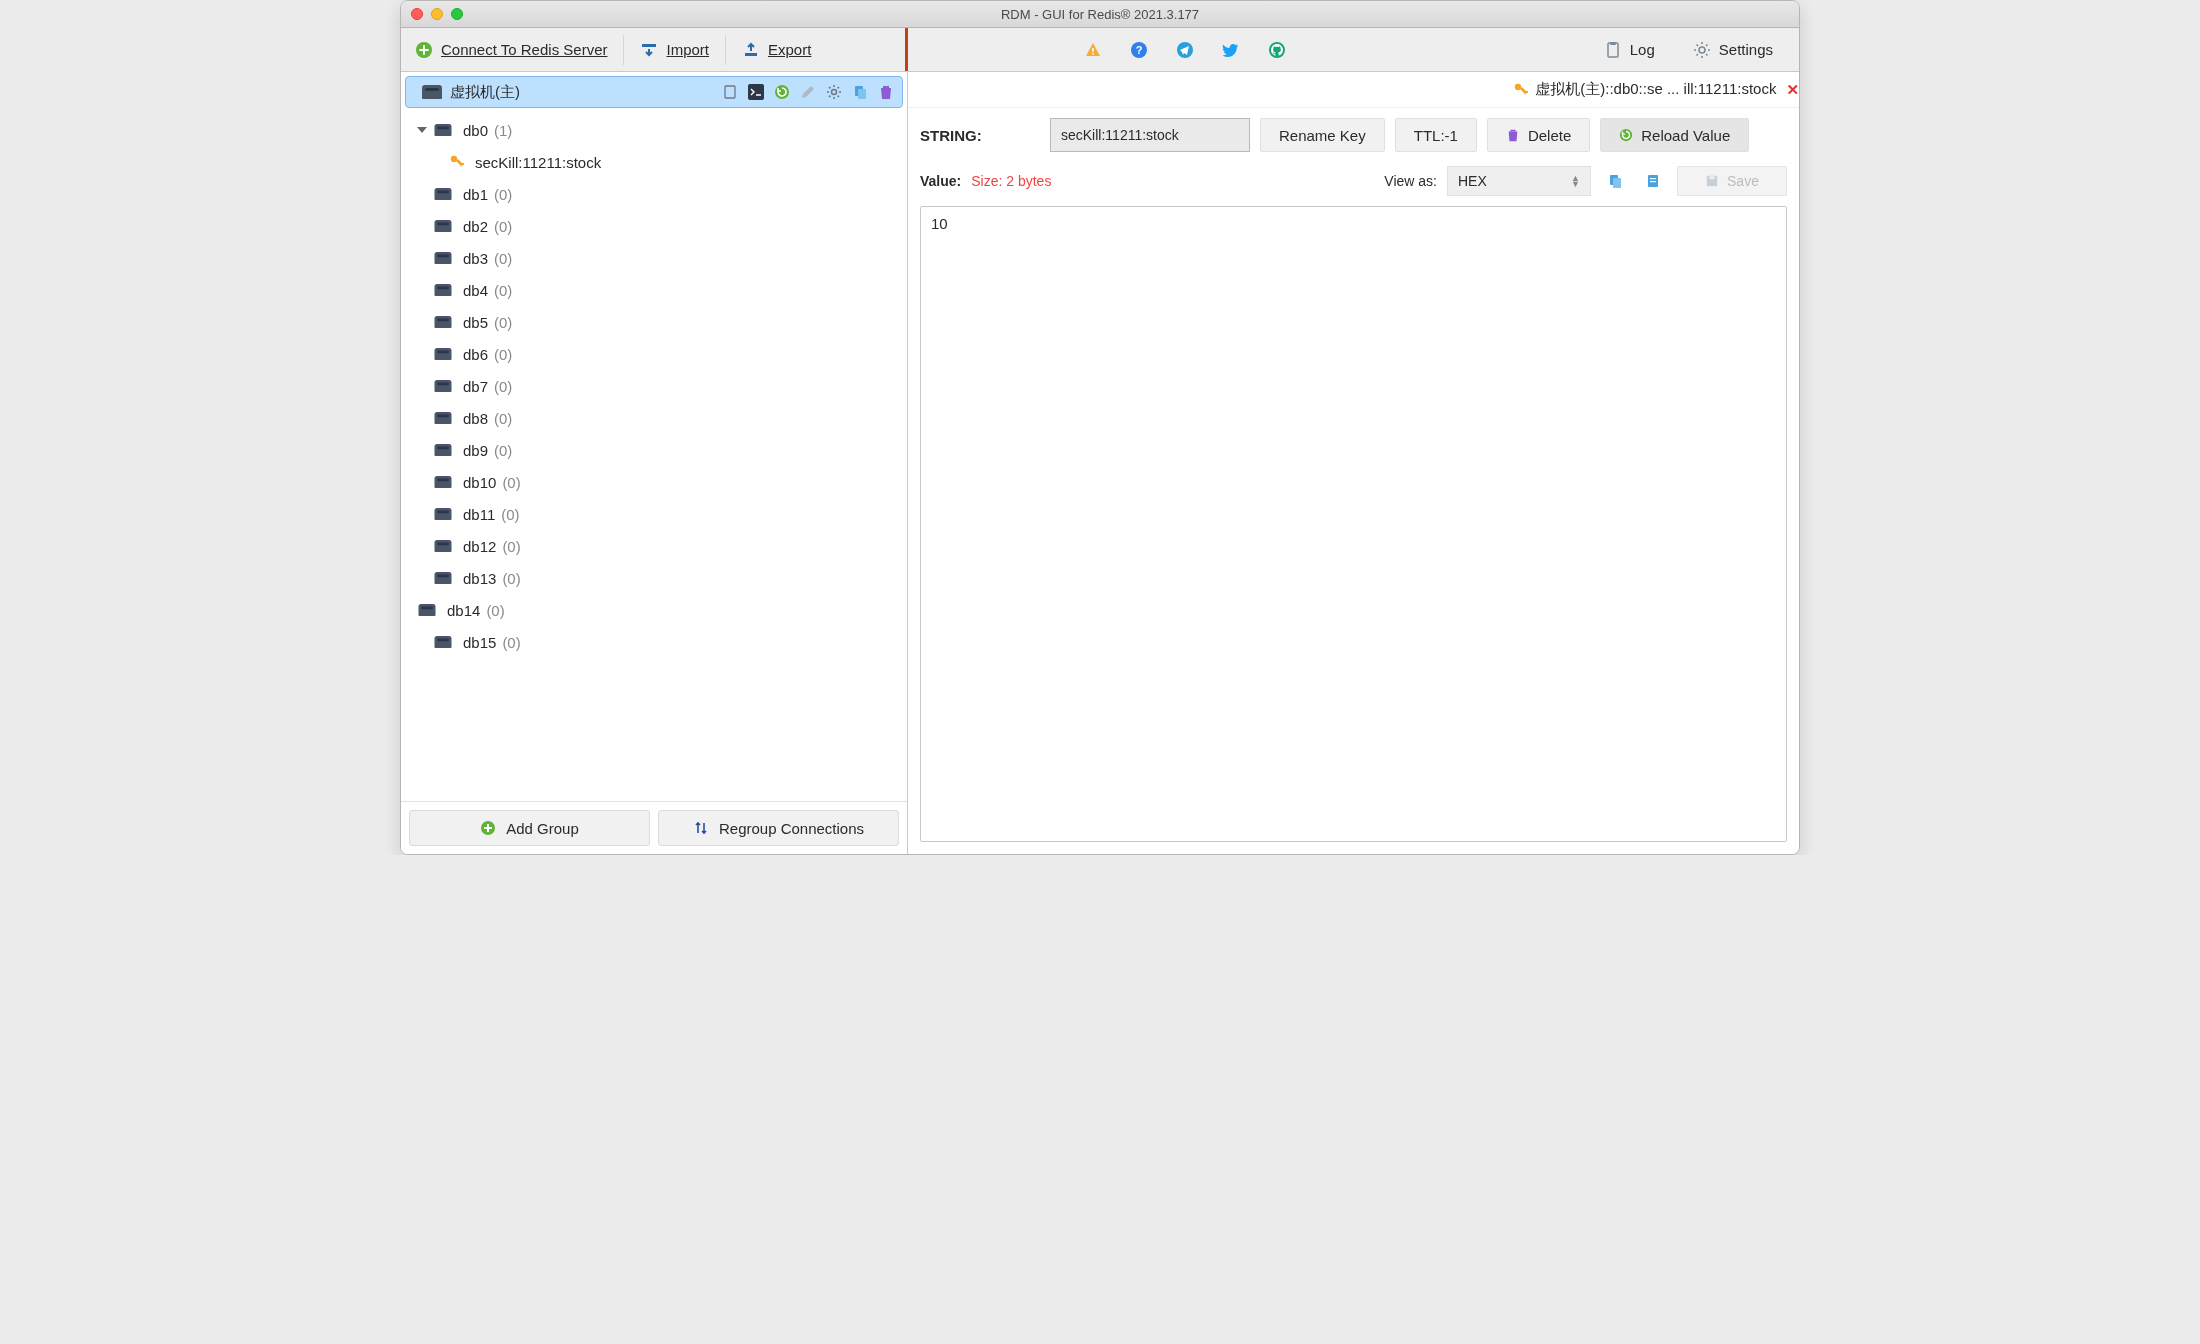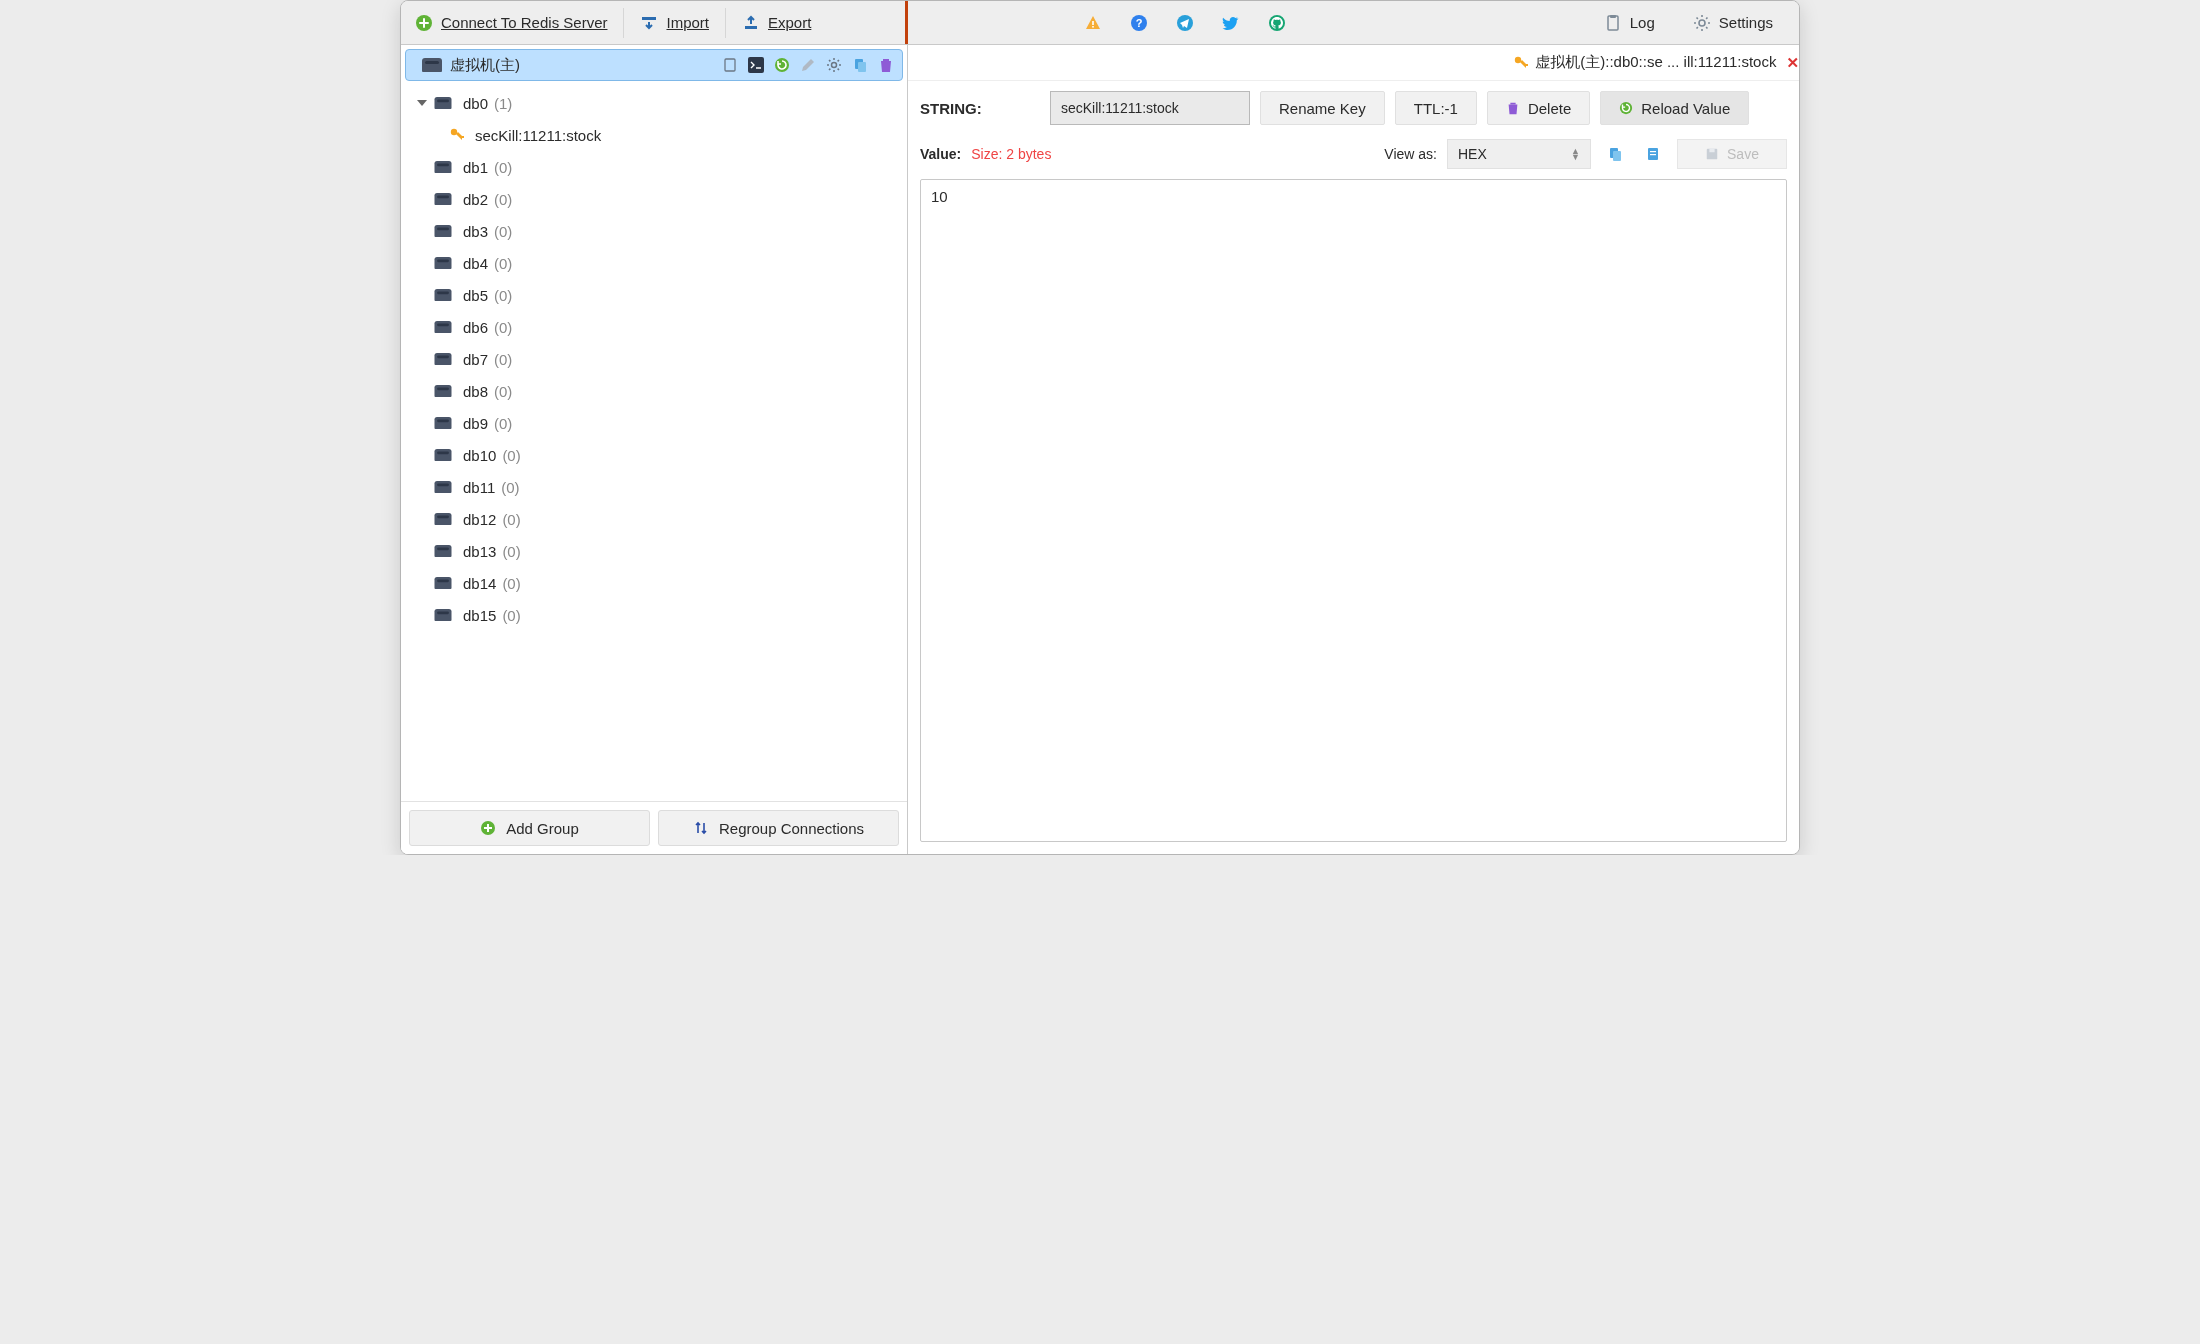--- a/index.html
+++ b/index.html
@@ -52,20 +52,28 @@
 .disk-ico::after { content:""; position:absolute; left:3px; right:3px; top:3px; height:3px; background:#2d3748; border-radius:2px; }
 .key-ico { color:#f5a623; }
 .chev { width:0; height:0; border-left:5px solid transparent; border-right:5px solid transparent; border-top:6px solid #666; margin-right:6px; display:inline-block; }
 .updown { display:flex; flex-direction:column; line-height:6px; font-size:9px; color:#888; }
 </style>
 </head>
 <body>
 
 <div class="window">
 
+  <div class="titlebar">
+    <div class="traffic">
+      <span class="tl-close"></span>
+      <span class="tl-min"></span>
+      <span class="tl-max"></span>
+    </div>
+    <div class="title">RDM - GUI for Redis® 2021.3.177</div>
+  </div>
 
   <div class="toolbar">
     <div class="toolbar-left">
       <div class="tbtn">
         <svg width="18" height="18" viewBox="0 0 18 18">
             <circle cx="9" cy="9" r="8" fill="#5fb336"></circle>
             <path d="M9 5v8M5 9h8" stroke="#fff" stroke-width="2" stroke-linecap="round"></path>
           </svg>
         <span>Connect To Redis Server</span>
       </div>
@@ -237,21 +245,21 @@
           <div class="tree-row" style="padding-left: 32px;">
             <span class="disk-ico" style="transform: scale(0.85);"></span>
             <span style="margin-left: 10px;">db12</span>
             <span class="cnt"> (0)</span>
           </div>
           <div class="tree-row" style="padding-left: 32px;">
             <span class="disk-ico" style="transform: scale(0.85);"></span>
             <span style="margin-left: 10px;">db13</span>
             <span class="cnt"> (0)</span>
           </div>
-          <div class="tree-row" style="padding-left: 32px;">
+          <div class="tree-row" style="padding-left: 16px;">
             <span class="disk-ico" style="transform: scale(0.85);"></span>
             <span style="margin-left: 10px;">db14</span>
             <span class="cnt"> (0)</span>
           </div>
           <div class="tree-row" style="padding-left: 32px;">
             <span class="disk-ico" style="transform: scale(0.85);"></span>
             <span style="margin-left: 10px;">db15</span>
             <span class="cnt"> (0)</span>
           </div>
         </div>

